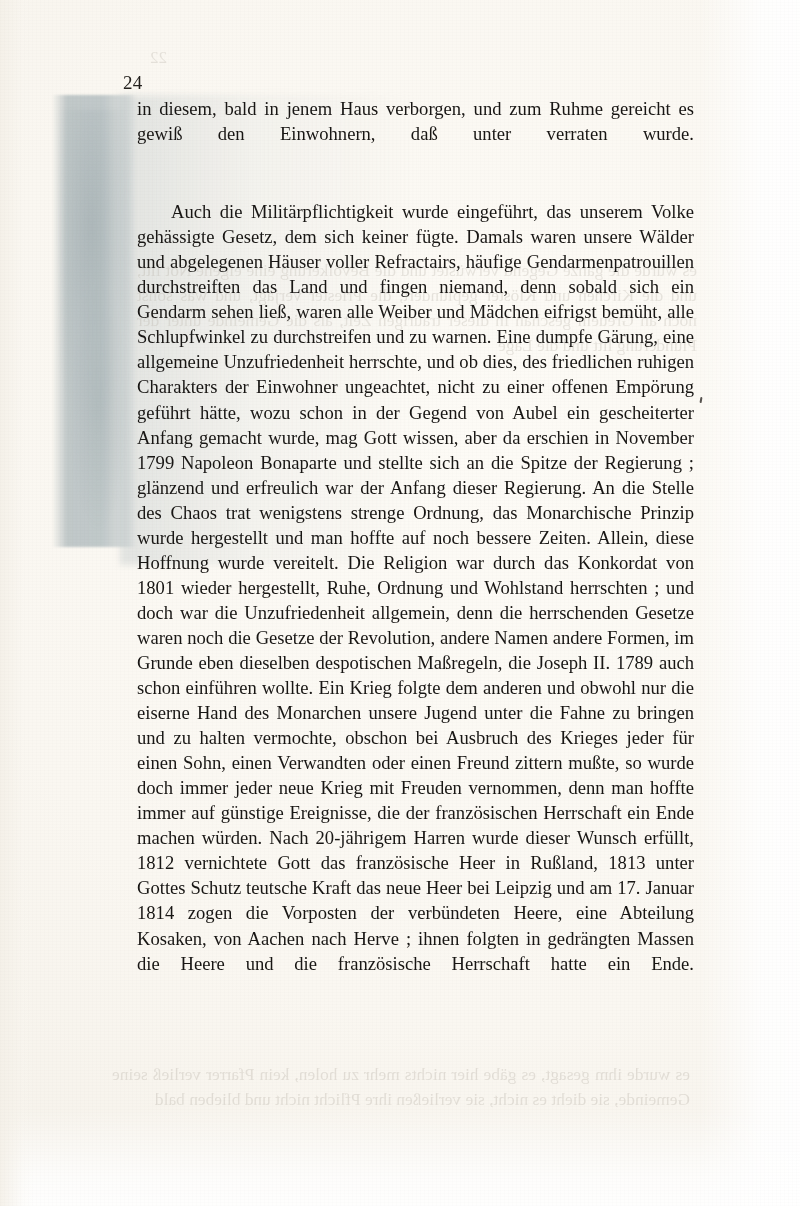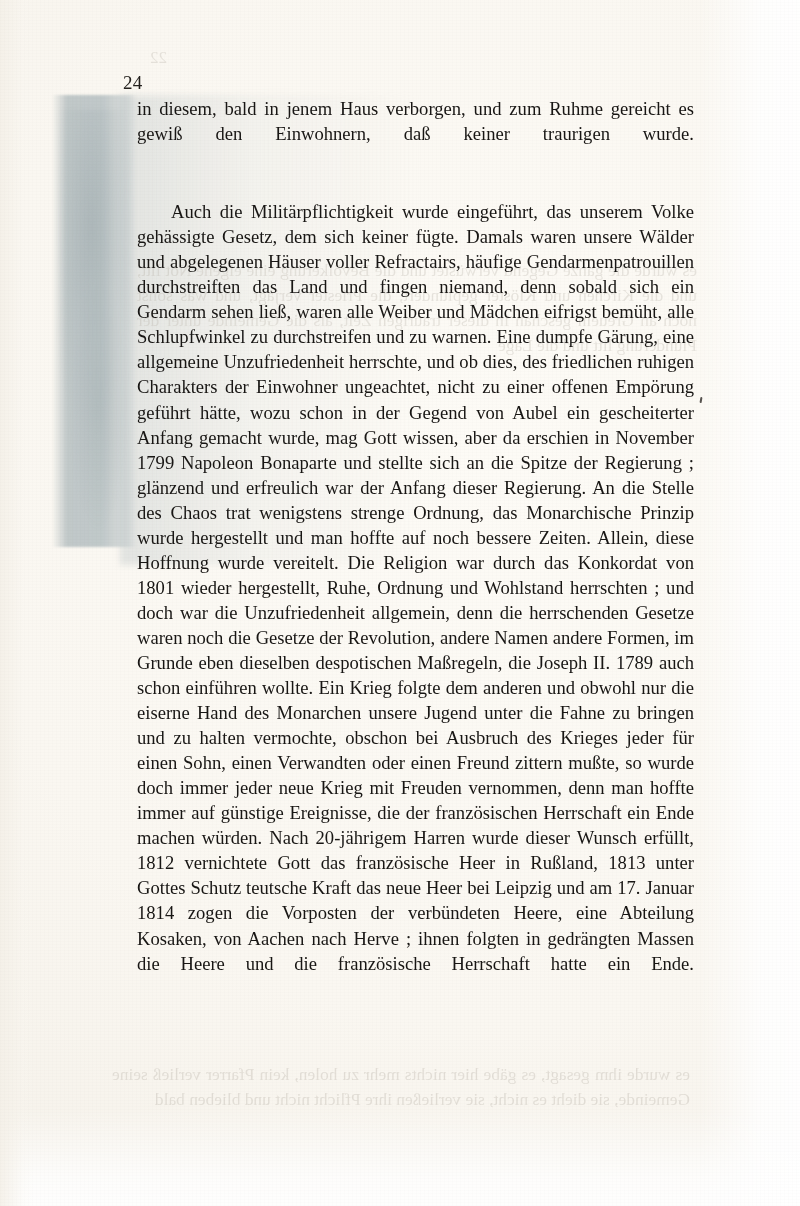--- a/index.html
+++ b/index.html
@@ -183,21 +183,21 @@
 
   <div class="showthrough" id="st-folio">22</div>
   <div class="showthrough" id="st-block">es wurde die ganze Gegend verwüstet und die Bevölkerung eine eigene Not litt, und die Kirchen und Klöster geplündert, die Priester verjagt, und was sonst noch an Greueln geschah in dieser traurigen Zeit, als die Gemeinde unter der Plünderung litt und die Lage</div>
   <div class="showthrough" id="st-bottom">es wurde ihm gesagt, es gäbe hier nichts mehr zu holen, kein Pfarrer verließ seine Gemeinde, sie dieht es nicht, sie verließen ihre Pflicht nicht und blieben bald</div>
 
   <div id="content">
 
     <div id="folio">24</div>
 
     <div id="textblock">
-      <p>in diesem, bald in jenem Haus verborgen, und zum Ruhme gereicht es gewiß den Einwohnern, daß keiner traurigen wurde.</p>
+      <p>in diesem, bald in jenem Haus verborgen, und zum Ruhme gereicht es gewiß den Einwohnern, daß unter verraten wurde.</p>
       <p class="indent">Auch die Militärpflichtigkeit wurde eingeführt, das unserem Volke gehässigte Gesetz, dem sich keiner fügte. Damals waren unsere Wälder und abgelegenen Häuser voller Refractairs, häufige Gendarmenpatrouillen durchstreiften das Land und fingen niemand, denn sobald sich ein Gendarm sehen ließ, waren alle Weiber und Mädchen eifrigst bemüht, alle Schlupfwinkel zu durchstreifen und zu warnen. Eine dumpfe Gärung, eine allgemeine Unzufriedenheit herrschte, und ob dies, des friedlichen ruhigen Charakters der Einwohner ungeachtet, nicht zu einer offenen Empörung geführt hätte, wozu schon in der Gegend von Aubel ein gescheiterter Anfang gemacht wurde, mag Gott wissen, aber da erschien in November 1799 Napoleon Bonaparte und stellte sich an die Spitze der Regierung ; glänzend und erfreulich war der Anfang dieser Regierung. An die Stelle des Chaos trat wenigstens strenge Ordnung, das Monarchische Prinzip wurde hergestellt und man hoffte auf noch bessere Zeiten. Allein, diese Hoffnung wurde vereitelt. Die Religion war durch das Konkordat von 1801 wieder hergestellt, Ruhe, Ordnung und Wohlstand herrschten ; und doch war die Unzufriedenheit allgemein, denn die herrschenden Gesetze waren noch die Gesetze der Revolution, andere Namen andere Formen, im Grunde eben dieselben despotischen Maßregeln, die Joseph II. 1789 auch schon einführen wollte. Ein Krieg folgte dem anderen und obwohl nur die eiserne Hand des Monarchen unsere Jugend unter die Fahne zu bringen und zu halten vermochte, obschon bei Ausbruch des Krieges jeder für einen Sohn, einen Verwandten oder einen Freund zittern mußte, so wurde doch immer jeder neue Krieg mit Freuden vernommen, denn man hoffte immer auf günstige Ereignisse, die der französischen Herrschaft ein Ende machen würden. Nach 20-jährigem Harren wurde dieser Wunsch erfüllt, 1812 vernichtete Gott das französische Heer in Rußland, 1813 unter Gottes Schutz teutsche Kraft das neue Heer bei Leipzig und am 17. Januar 1814 zogen die Vorposten der verbündeten Heere, eine Abteilung Kosaken, von Aachen nach Herve ; ihnen folgten in gedrängten Massen die Heere und die französische Herrschaft hatte ein Ende.</p>
     </div>
 
     <div id="margin-speck"></div>
   </div>
 
   <div id="grain"></div>
 </div>
 
 </body></html>

